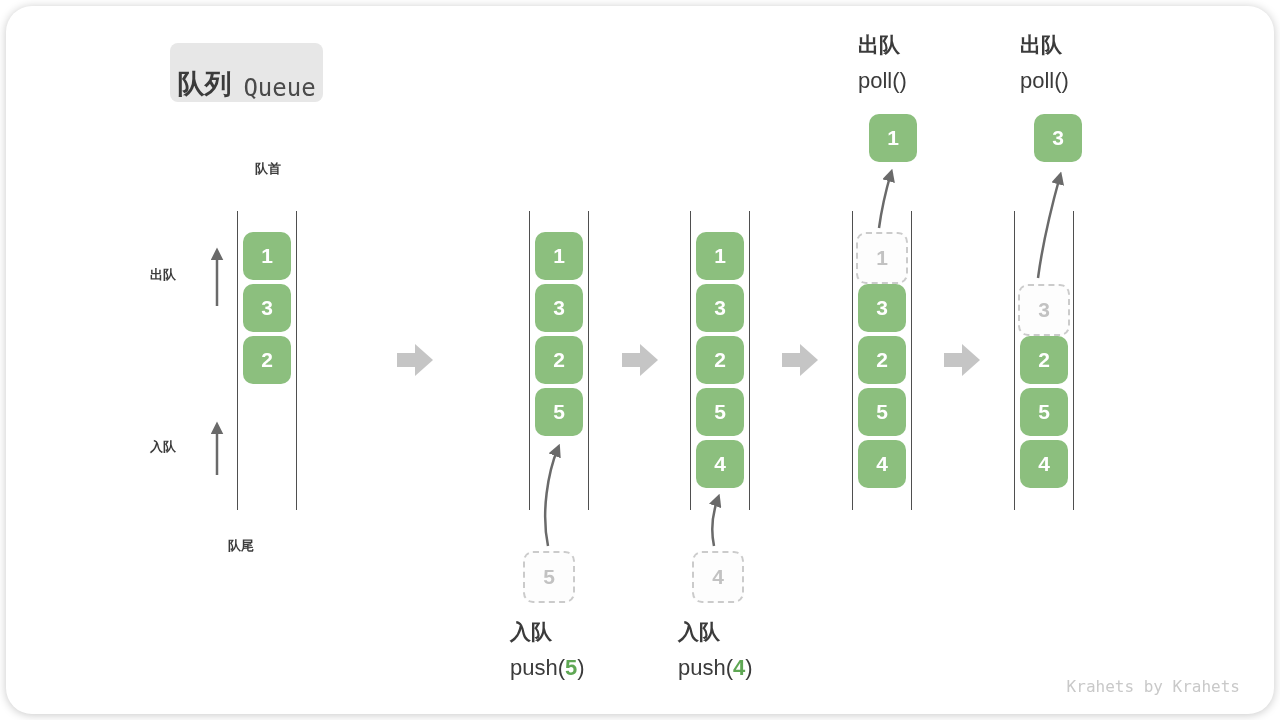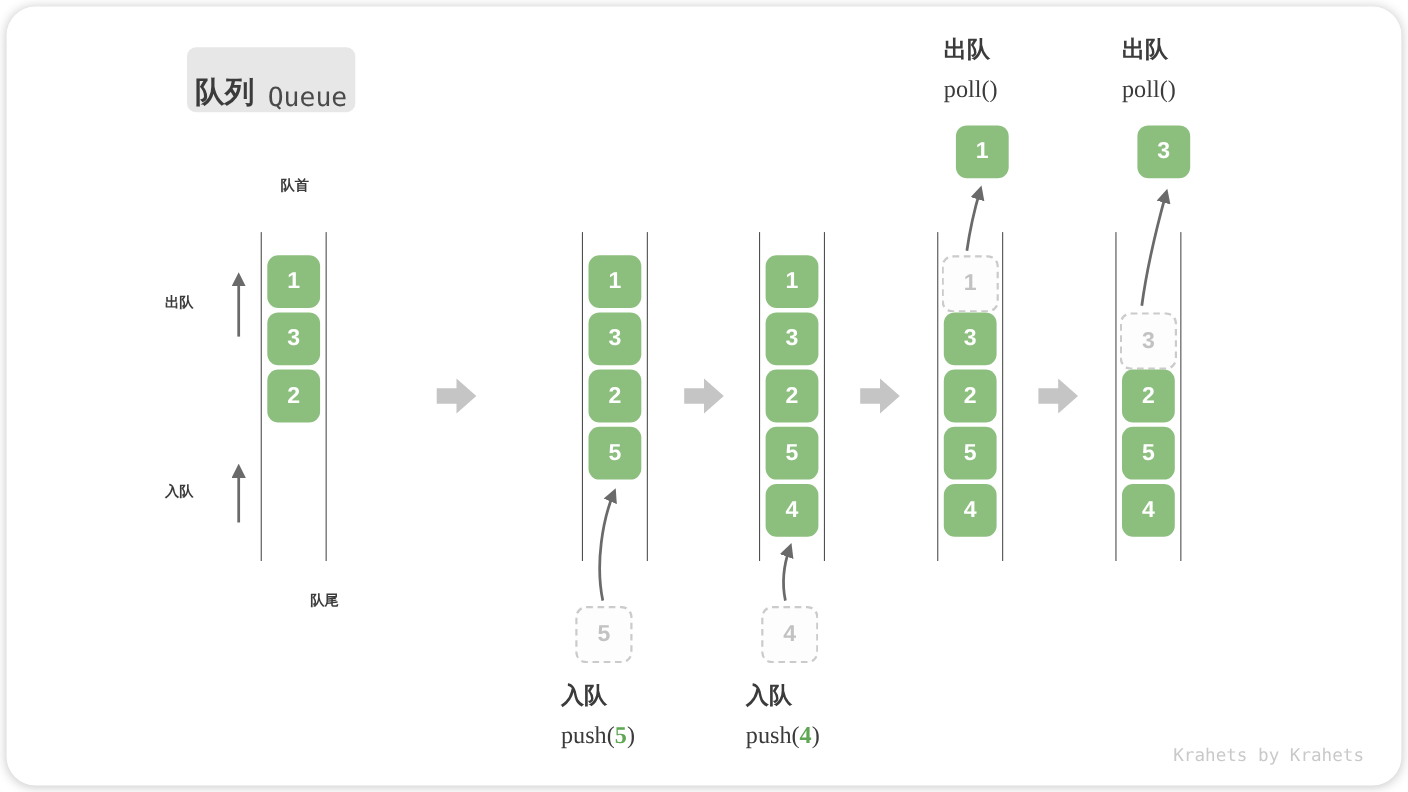--- a/index.html
+++ b/index.html
@@ -20,21 +20,21 @@
     display: flex; align-items: flex-end; justify-content: center; gap: 12px;
   }
   #title-badge .zh { font-size: 27px; font-weight: bold; color: var(--text-dark, #3B3B3B); }
   #title-badge .en { font-family: "DejaVu Sans Mono", monospace; font-size: 24px; color: #4A4A4A; }
 
   .side-label {
     font-size: 13px; font-weight: bold; color: var(--text-dark, #3B3B3B);
     white-space: nowrap;
   }
   #label-front { left: 228px; top: 160px; width: 80px; text-align: center; }
-  #label-rear  { left: 228px; top: 537px; width: 80px; text-align: right; }
+  #label-rear  { left: 228px; top: 537px; width: 80px; text-align: left; }
   #label-dequeue { left: 150px; top: 266px; }
   #label-enqueue { left: 150px; top: 438px; }
 
   .queue-col {
     position: absolute; top: 211px; height: 299px; width: 58px;
     border-left: 1.5px solid var(--wall, #4F4F4F);
     border-right: 1.5px solid var(--wall, #4F4F4F);
   }
   .slot {
     position: absolute; left: 5px; width: 48px; height: 48px;
@@ -50,21 +50,21 @@
     position: absolute; width: 48px; height: 48px; border-radius: 10px;
     display: flex; align-items: center; justify-content: center;
     font-size: 21px; font-weight: bold;
   }
   .loose-box.released { background: var(--box-green, #8CBF7E); color: #ffffff; }
   .loose-box.pending {
     background: #fdfdfd; border: 2px dashed var(--ghost-border, #CBCBCB);
     color: var(--ghost-text, #C2C2C2);
   }
   .op-label { position: absolute; font-size: 21px; font-weight: bold; color: var(--text-dark, #3B3B3B); white-space: nowrap; }
-  .op-code  { position: absolute; font-family: Liberation Serif, serif; font-size: 22px; color: var(--text-dark, #3B3B3B); white-space: nowrap; }
+  .op-code  { position: absolute; font-family: Liberation Sans, sans-serif; font-size: 22px; color: var(--text-dark, #3B3B3B); white-space: nowrap; }
   .op-code .arg { color: var(--accent-green, #5FA754); font-weight: bold; }
 
   #watermark {
     right: 40px; bottom: 24px; font-family: "DejaVu Sans Mono", monospace;
     font-size: 16px; color: #C9C9C9;
   }
   svg#arrow-layer { position: absolute; left: 0; top: 0; pointer-events: none; }
 </style>
 </head>
 <body>

